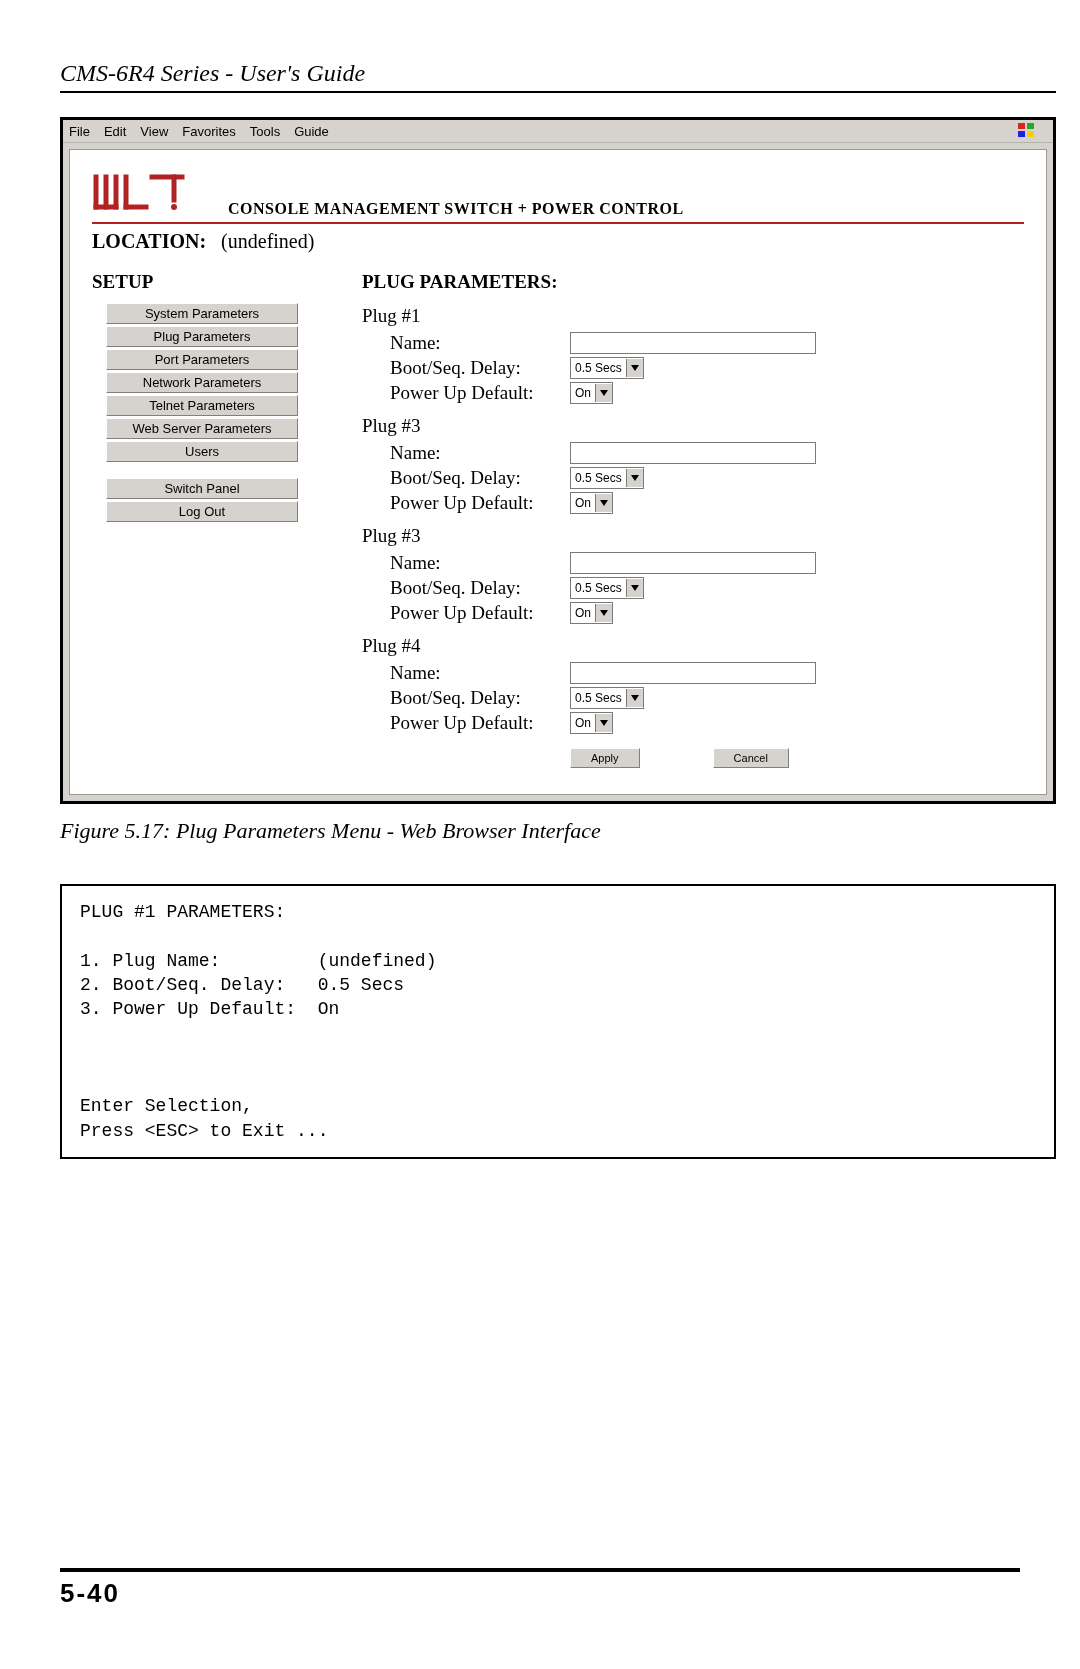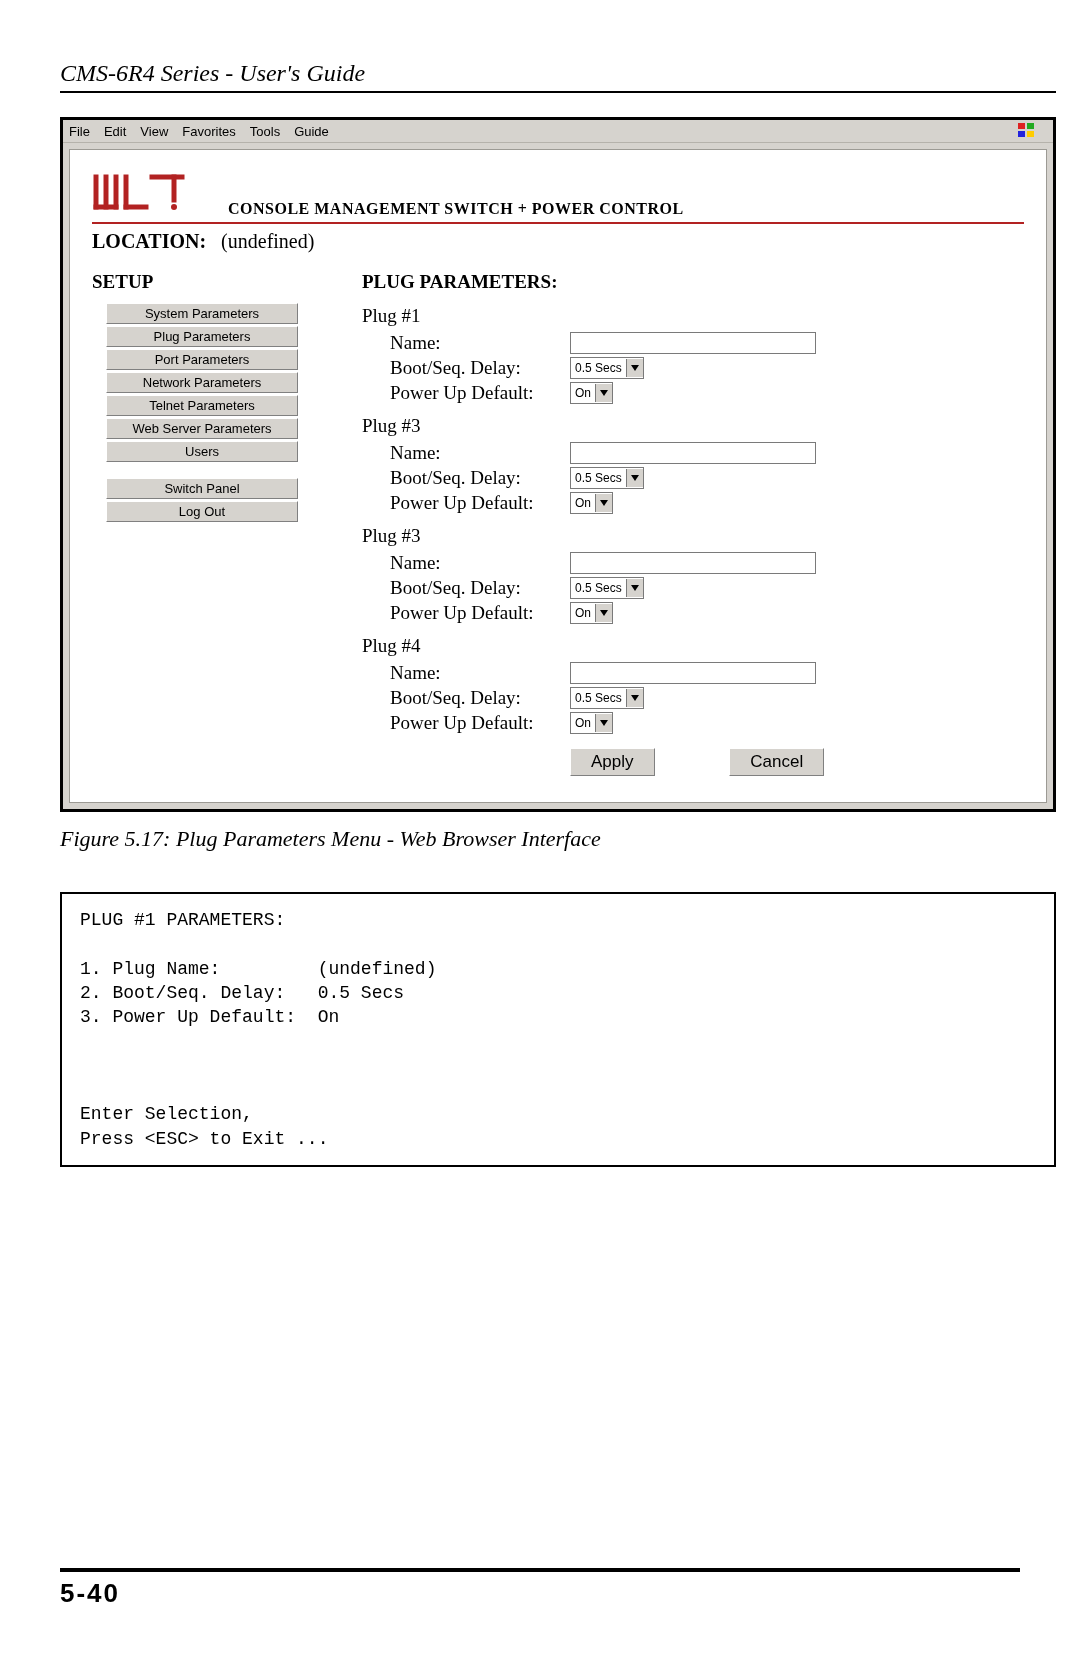--- a/index.html
+++ b/index.html
@@ -27,21 +27,21 @@
   .main{flex:1;padding-left:50px;font-family:"Times New Roman",Times,serif;font-size:19px;}
   .sect-head{font-weight:bold;margin-bottom:4px;}
   .plug-link{margin-top:8px;margin-bottom:2px;display:inline-block;}
   .field-row{display:flex;align-items:center;margin:3px 0;}
   .field-label{width:180px;padding-left:28px;}
   .text-input{width:240px;height:20px;border:1px solid #7a7a7a;background:#fff;font-family:Tahoma,Arial,sans-serif;font-size:12px;padding:0 2px;}
   .dropdown{display:inline-flex;align-items:center;border:1px solid #7a7a7a;background:#fff;font-family:Tahoma,Arial,sans-serif;font-size:12px;height:20px;}
   .dropdown .val{padding:0 4px;}
   .dropdown .arrow{width:16px;height:18px;background:#d6d3ce;border-left:1px solid #7a7a7a;display:flex;align-items:center;justify-content:center;}
   .dropdown .arrow svg{display:block;}
-  .btn-row{margin-top:14px;padding-left:208px;font-family:Tahoma,Arial,sans-serif;font-size:17px;}
+  .btn-row{margin-top:14px;padding-left:208px;font-family:Tahoma,Arial,sans-serif;font-size:11px;}
   .win-btn{display:inline-block;background:#d6d3ce;border:1px solid #808080;border-top-color:#fff;border-left-color:#fff;padding:3px 20px;margin-right:70px;}
   .caption{font-style:italic;font-family:"Times New Roman",Times,serif;font-size:22px;margin:14px 0 40px 0;}
   
   .text-panel{border:2px solid #000;padding:14px 18px;font-family:"Courier New",Courier,monospace;font-size:18px;line-height:1.35;white-space:pre;background:#fff;}
   
   .footer{position:absolute;left:60px;bottom:60px;width:960px;border-top:4px solid #000;padding-top:6px;font-family:Arial,Helvetica,sans-serif;font-weight:900;font-size:26px;letter-spacing:2px;}
 </style>
 </head>
 <body>
 

